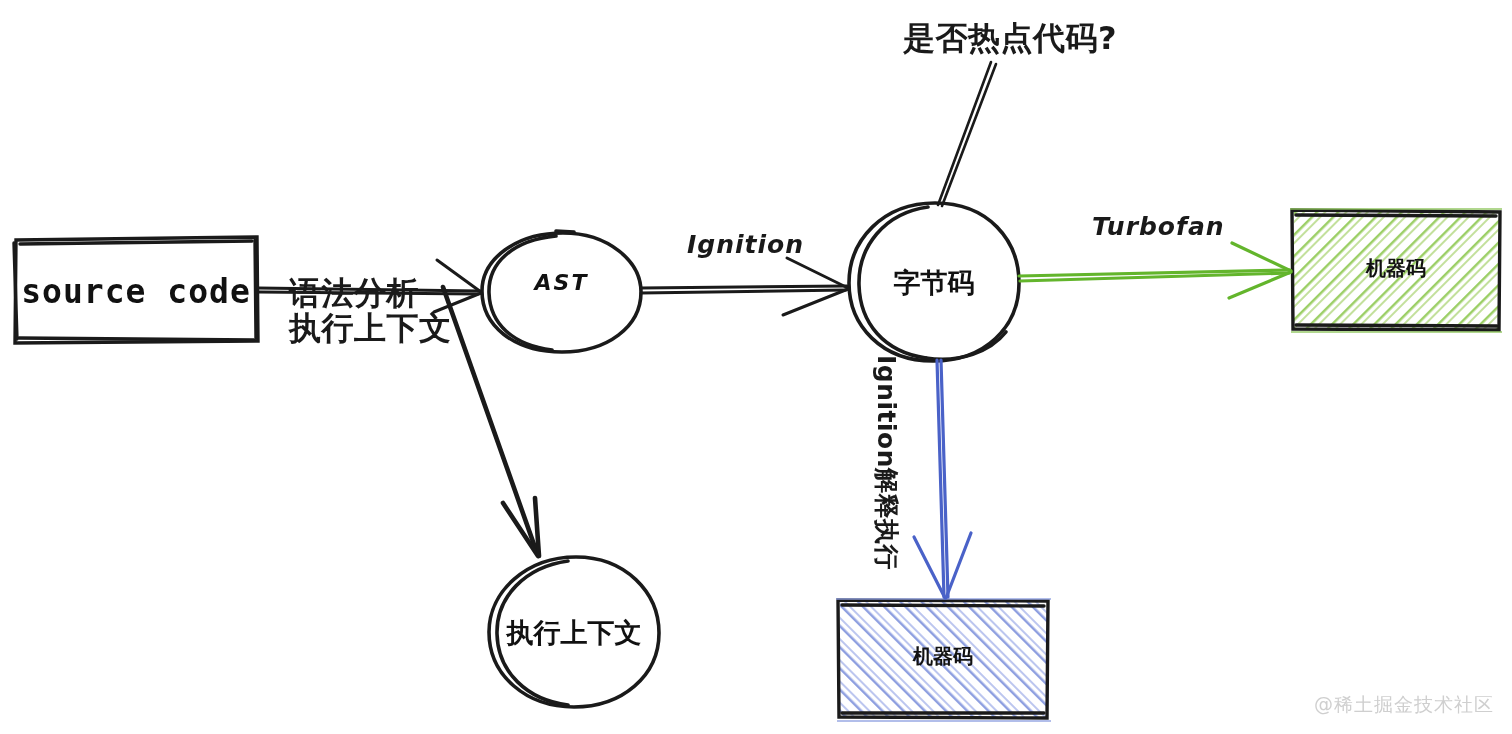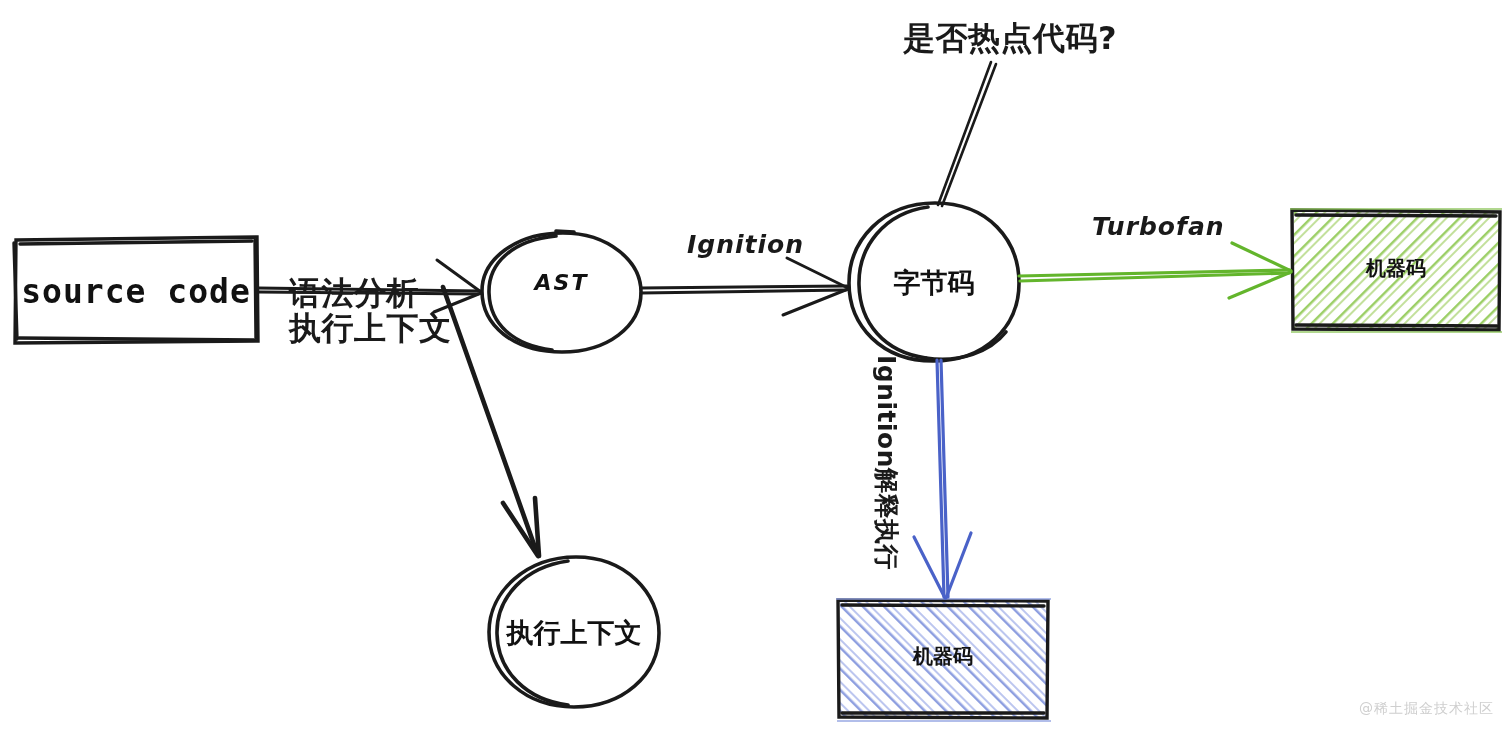--- a/index.html
+++ b/index.html
@@ -42,21 +42,21 @@
     font-size:33px;font-weight:700;letter-spacing:1px;
   }
   .rot90{
     transform-origin:left top;
     transform:rotate(90deg);
   }
   #watermark{
     position:absolute;
     right:18px;bottom:16px;
     color:#cfcfcf;
-    font-size:14px;
+    font-size:19px;
     font-family:"DejaVu Sans","Liberation Sans",sans-serif;
     letter-spacing:1px;
     white-space:nowrap;
   }
 </style>
 </head>
 <body>
 
 <div id="stage">
 

